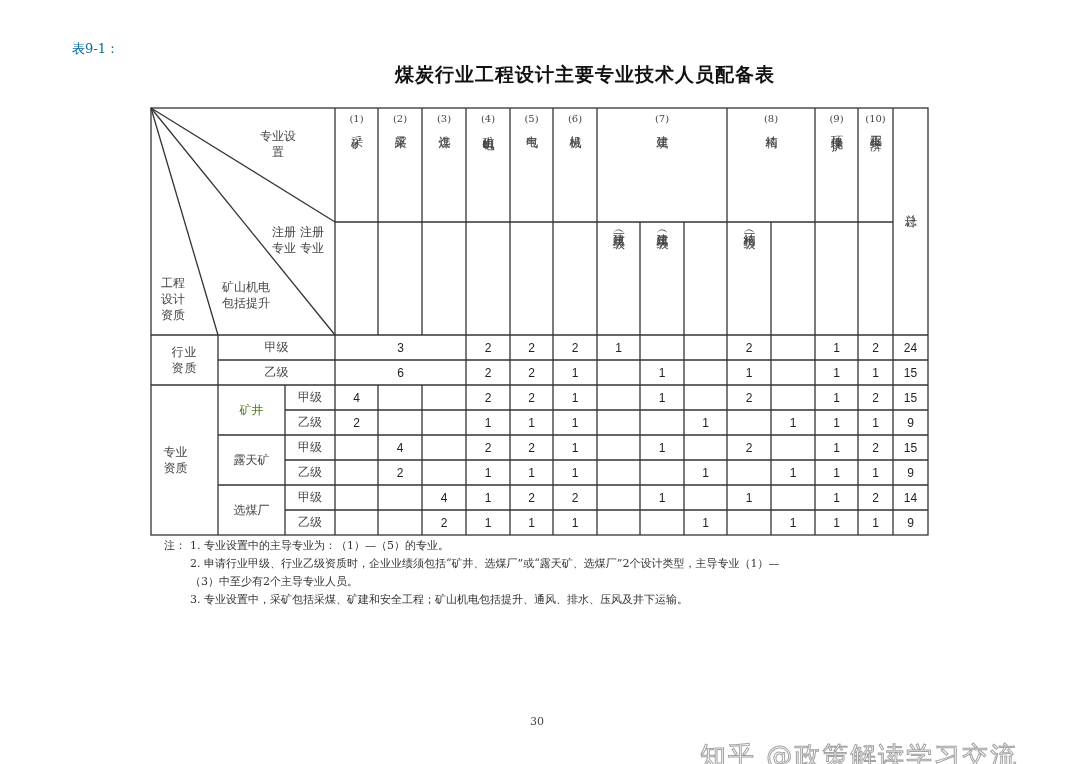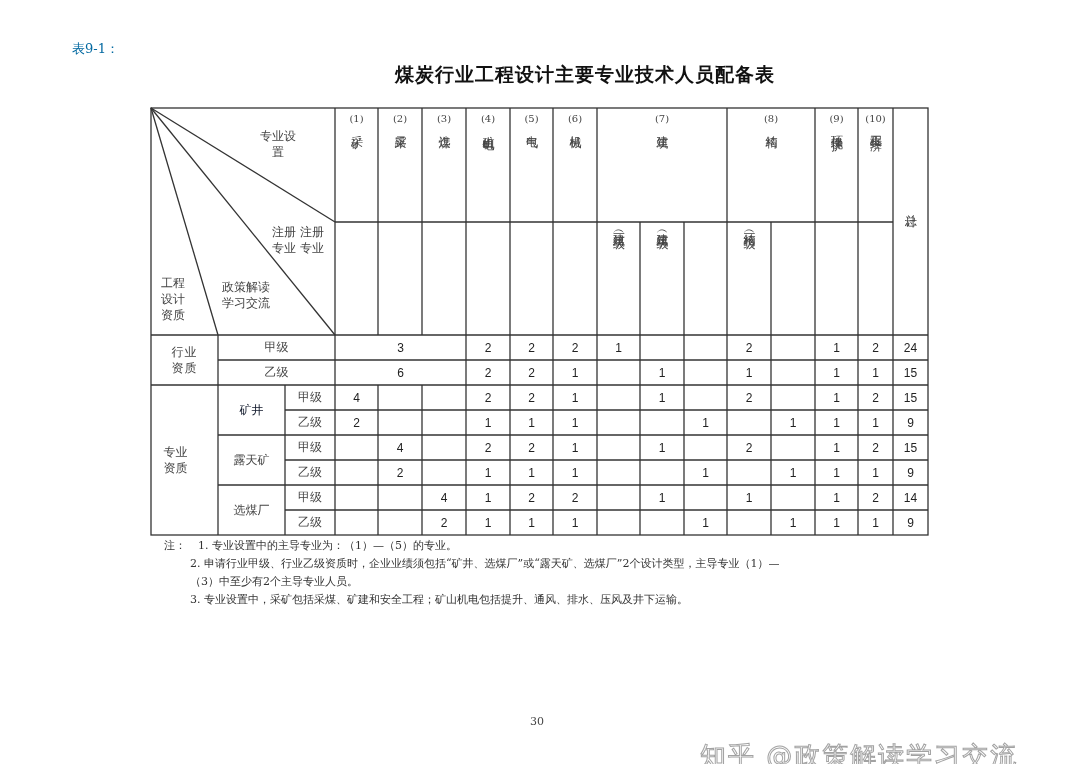--- a/index.html
+++ b/index.html
@@ -68,21 +68,21 @@
 </svg>
 
 <div class="txt" style="left:258px;top:128px;width:40px;">
   <span>专业设置</span>
 </div>
 <div class="txt" style="left:262px;top:224px;width:72px;">
   <div>注册 注册</div>
   <div>专业 专业</div>
 </div>
 <div class="txt" style="left:156px;top:275px;width:34px;">工程设计资质</div>
-<div class="txt" style="left:222px;top:279px;width:48px;">政策解读学习交流</div>
+<div class="txt" style="left:222px;top:279px;width:48px;">矿山机电包括提升</div>
 
 <div class="hcell" style="left:335px;top:112px;width:43px;">
   <span class="hnum">(1)</span>
     <span class="vtext">采矿</span>
 </div>
 <div class="hcell" style="left:378px;top:112px;width:44px;">
   <span class="hnum">(2)</span>
     <span class="vtext">露采</span>
 </div>
 <div class="hcell" style="left:422px;top:112px;width:44px;">
@@ -134,21 +134,21 @@
 <div class="txt" style="left:151px;top:344px;width:67px;">
     <span class="vtext" style="writing-mode:horizontal-tb;display:block;width:26px;margin:0 auto;">行业资质</span>
   </div>
 <div class="txt" style="left:151px;top:444px;width:49px;">
     <span style="display:block;width:26px;margin:0 auto;">专业资质</span>
   </div>
 
 <div class="cell" style="left:218px;top:335px;width:117px;height:25px;color:#444;font-family:'DejaVu Serif',serif;">甲级</div>
 <div class="cell" style="left:218px;top:360px;width:117px;height:25px;color:#444;font-family:'DejaVu Serif',serif;">乙级</div>
 
-<div class="cell" style="left:218px;top:385px;width:67px;height:50px;color:#0f172a;font-family:'DejaVu Serif',serif;">矿井</div>
+<div class="cell" style="left:218px;top:385px;width:67px;height:50px;color:#4d7c0f;font-family:'DejaVu Serif',serif;">矿井</div>
 <div class="cell" style="left:218px;top:435px;width:67px;height:50px;color:#444;font-family:'DejaVu Serif',serif;">露天矿</div>
 <div class="cell" style="left:218px;top:485px;width:67px;height:50px;color:#444;font-family:'DejaVu Serif',serif;">选煤厂</div>
 
 <div class="cell" style="left:285px;top:385px;width:50px;height:25px;color:#444;font-family:'DejaVu Serif',serif;">甲级</div>
 <div class="cell" style="left:285px;top:410px;width:50px;height:25px;color:#444;font-family:'DejaVu Serif',serif;">乙级</div>
 <div class="cell" style="left:285px;top:435px;width:50px;height:25px;color:#444;font-family:'DejaVu Serif',serif;">甲级</div>
 <div class="cell" style="left:285px;top:460px;width:50px;height:25px;color:#444;font-family:'DejaVu Serif',serif;">乙级</div>
 <div class="cell" style="left:285px;top:485px;width:50px;height:25px;color:#444;font-family:'DejaVu Serif',serif;">甲级</div>
 <div class="cell" style="left:285px;top:510px;width:50px;height:25px;color:#444;font-family:'DejaVu Serif',serif;">乙级</div>
 
@@ -257,19 +257,19 @@
     <div class="cell" style="left: 640px; top: 510px; width: 44px; height: 25px;"></div>
     <div class="cell" style="left: 684px; top: 510px; width: 43px; height: 25px;">1</div>
     <div class="cell" style="left: 727px; top: 510px; width: 44px; height: 25px;"></div>
     <div class="cell" style="left: 771px; top: 510px; width: 44px; height: 25px;">1</div>
     <div class="cell" style="left: 815px; top: 510px; width: 43px; height: 25px;">1</div>
     <div class="cell" style="left: 858px; top: 510px; width: 35px; height: 25px;">1</div>
     <div class="cell" style="left: 893px; top: 510px; width: 35px; height: 25px;">9</div>
   </div>
 
 <div class="note" style="left:164px;top:537px;">注：</div>
-<div class="note" style="left:198px;top:537px;">1. 专业设置中的主导专业为：（1）—（5）的专业。</div>
+<div class="note" style="left:190px;top:537px;">1. 专业设置中的主导专业为：（1）—（5）的专业。</div>
 <div class="note" style="left:190px;top:555px;">2. 申请行业甲级、行业乙级资质时，企业业绩须包括“矿井、选煤厂”或“露天矿、选煤厂”2个设计类型，主导专业（1）—</div>
 <div class="note" style="left:190px;top:573px;">（3）中至少有2个主导专业人员。</div>
 <div class="note" style="left:190px;top:591px;">3. 专业设置中，采矿包括采煤、矿建和安全工程；矿山机电包括提升、通风、排水、压风及井下运输。</div>
 
 <div class="page-num">30</div>
 <div class="watermark">知乎 @政策解读学习交流</div>
 
 </body></html>

